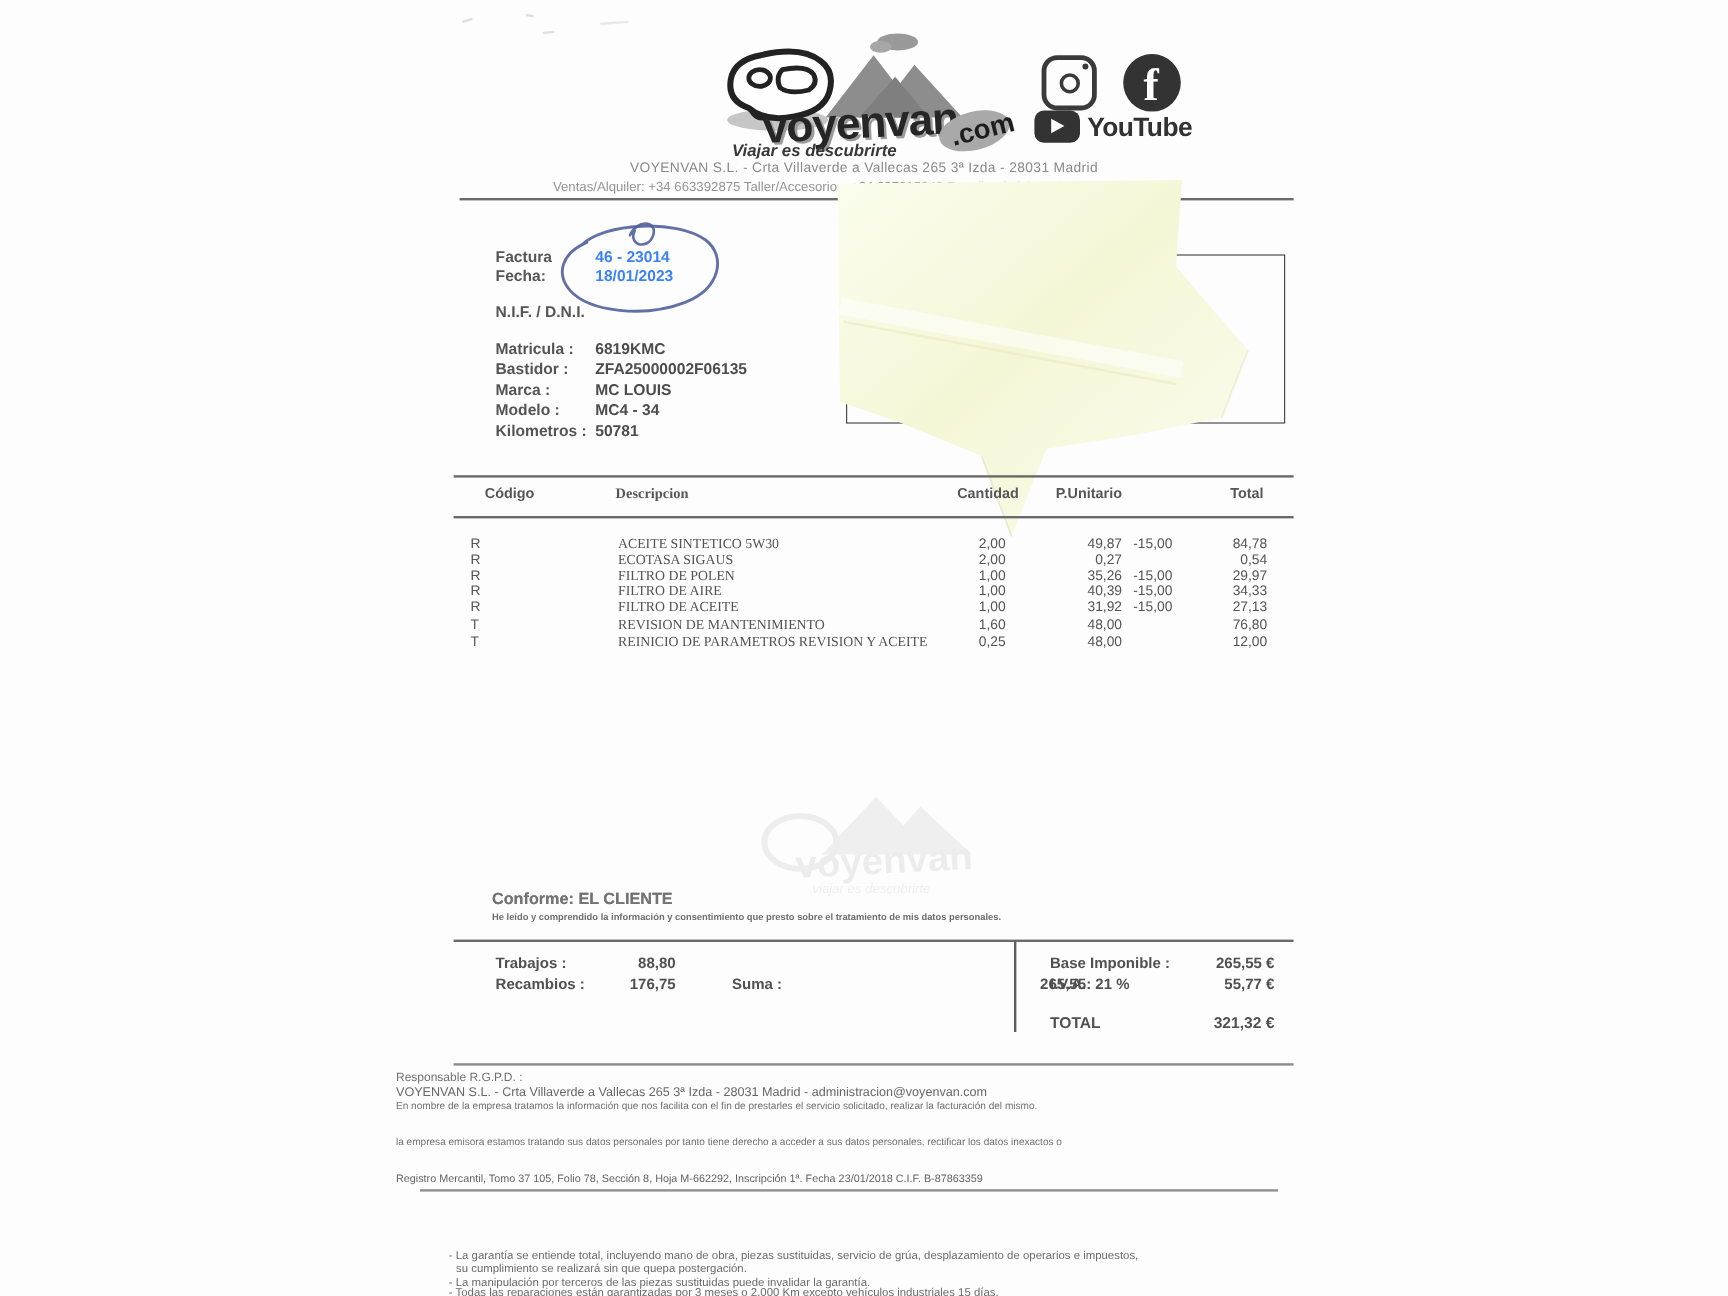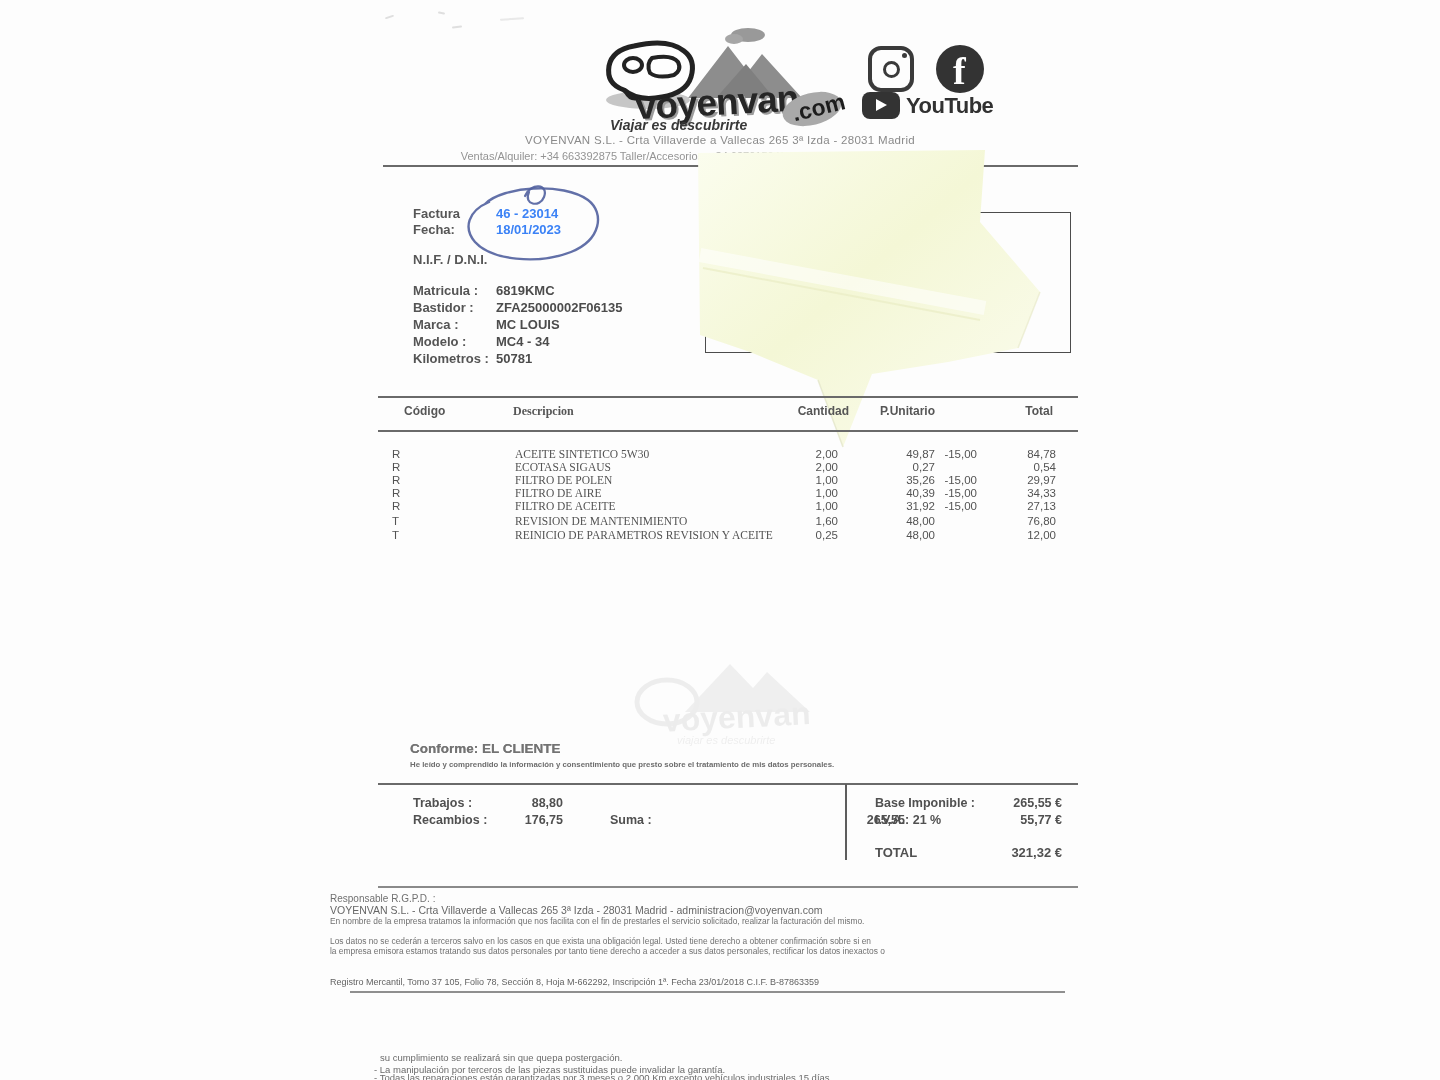--- a/index.html
+++ b/index.html
@@ -262,22 +262,22 @@
   <div class="sumrow" style="top:845px;font-size:13px;">
     <span style="left:497px;">TOTAL</span>
     <span style="right:16px;">321,32 €</span>
   </div>
 
   <div class="abs" style="left:378px;top:886px;width:700px;height:1.5px;background:#8a8a8a;"></div>
 
   <div class="abs rgpd" style="top:893px;font-size:10px;">Responsable R.G.P.D. :</div>
   <div class="abs rgpd" style="top:904px;font-size:10.5px;color:#666;">VOYENVAN S.L. - Crta Villaverde a Vallecas 265 3ª Izda - 28031 Madrid - administracion@voyenvan.com</div>
   <div class="abs rgpd" style="top:916px;font-size:8.4px;">En nombre de la empresa tratamos la información que nos facilita con el fin de prestarles el servicio solicitado, realizar la facturación del mismo.</div>
-  <div class="abs rgpd" style="top:936px;font-size:8.4px;">Los datos no se cederán a terceros salvo en los casos en que exista una obligación legal. Usted tiene derecho a obtener confirmación sobre si en</div>
   <div class="abs rgpd" style="top:946px;font-size:8.4px;">la empresa emisora estamos tratando sus datos personales por tanto tiene derecho a acceder a sus datos personales, rectificar los datos inexactos o</div>
   <div class="abs rgpd" style="top:977px;font-size:9px;color:#636363;">Registro Mercantil, Tomo 37 105, Folio 78, Sección 8, Hoja M-662292, Inscripción 1ª. Fecha 23/01/2018 C.I.F. B-87863359</div>
   <div class="abs" style="left:350px;top:991px;width:715px;height:1.5px;background:#8f8f8f;"></div>
 
   <div class="abs bullet" style="top:1072px;">- Todas las reparaciones están garantizadas por 3 meses o 2.000 Km excepto vehículos industriales 15 días.</div>
+  <div class="abs bullet" style="top:1041px;">- La garantía se entiende total, incluyendo mano de obra, piezas sustituidas, servicio de grúa, desplazamiento de operarios e impuestos,</div>
   <div class="abs bullet" style="top:1052px;left:380px;">su cumplimiento se realizará sin que quepa postergación.</div>
   <div class="abs bullet" style="top:1064px;">- La manipulación por terceros de las piezas sustituidas puede invalidar la garantía.</div>
 
 </div>
 
 </body></html>

